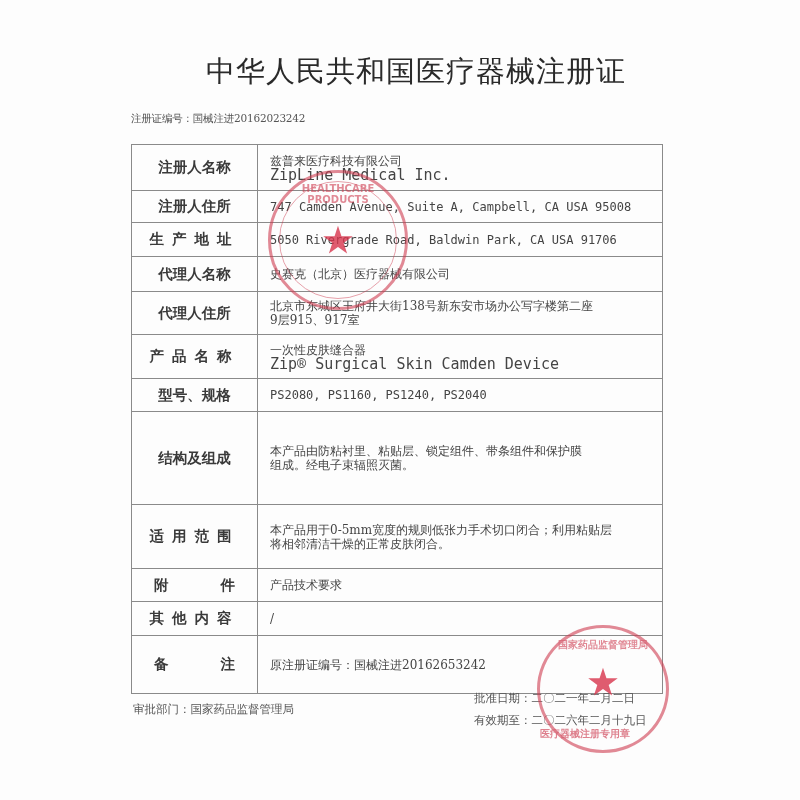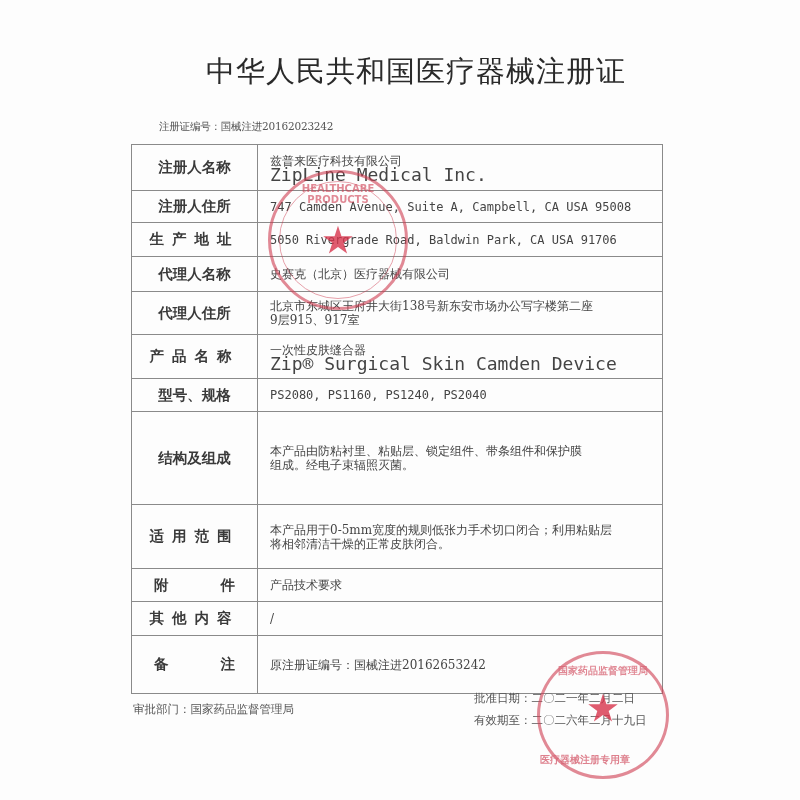--- a/index.html
+++ b/index.html
@@ -8,41 +8,41 @@
     background: #fdfdfd;
     font-family: "DejaVu Serif", "Liberation Serif", serif;
     color: #3a3a3a;
   }
   .title {
     position: absolute; left: 16px; top: 52px; width: 800px; text-align: center;
     font-family: "DejaVu Sans", "Liberation Sans", sans-serif;
     font-size: 29px; letter-spacing: 1px; color: #2a2a2a;
   }
   .reg-no {
-    position: absolute; left: 131px; top: 120px;
-    font-size: 10.5px; color: #555; letter-spacing: -0.2px; margin-left: 28px;
+    position: absolute; left: 131px; top: 112px;
+    font-size: 10.5px; color: #555; letter-spacing: -0.2px;
   }
   table.cert {
     position: absolute; left: 131px; top: 144px;
     width: 532px; border-collapse: collapse;
     table-layout: fixed;
   }
   table.cert td {
     border: 1.5px solid #8a8a8a; padding: 0; vertical-align: middle;
   }
   td.label {
     width: 125px; text-align: center;
     font-family: "DejaVu Sans", "Liberation Sans", sans-serif;
     font-size: 14.5px; font-weight: bold; color: #3a3a3a;
   }
   td.value {
     padding-left: 12px !important; padding-right: 4px !important;
     font-size: 12px; line-height: 14px; color: #444;
   }
-  .mono { font-family: "DejaVu Sans Mono", "Liberation Mono", monospace; font-size: 18px; }
+  .mono { font-family: "DejaVu Sans Mono", "Liberation Mono", monospace; font-size: 15px; }
   .sp { letter-spacing: 8px; }
   .spw { display: flex; justify-content: space-between; padding: 0 22px; }
   .footer-dept {
     position: absolute; left: 133px; top: 702px; font-size: 11.5px; color: #555;
   }
   .footer-date {
     position: absolute; left: 474px; font-size: 11.5px; color: #555;
   }
   .stamp {
     position: absolute; border-radius: 50%;
@@ -156,17 +156,17 @@
 <div class="footer-dept">审批部门：国家药品监督管理局</div>
 <div class="footer-date" style="top:691px">批准日期：二〇二一年二月二日</div>
 <div class="footer-date" style="top:713px">有效期至：二〇二六年二月十九日</div>
 
 <div class="stamp" style="left:268px; top:170px; width:134px; height:134px;">
   <div class="inner"></div>
   <div class="ring-text">HEALTHCARE PRODUCTS</div>
   <span class="star">★</span>
 </div>
 
-<div class="stamp" style="left:537px; top:625px; width:126px; height:122px;margin-top:26px;">
+<div class="stamp" style="left:537px; top:625px; width:126px; height:122px;">
   <div class="ring-text">国家药品监督管理局</div>
   <span class="star" style="margin-top:-14px">★</span>
   <div class="bottom-text">医疗器械注册专用章</div>
 </div>
 
 </body></html>

